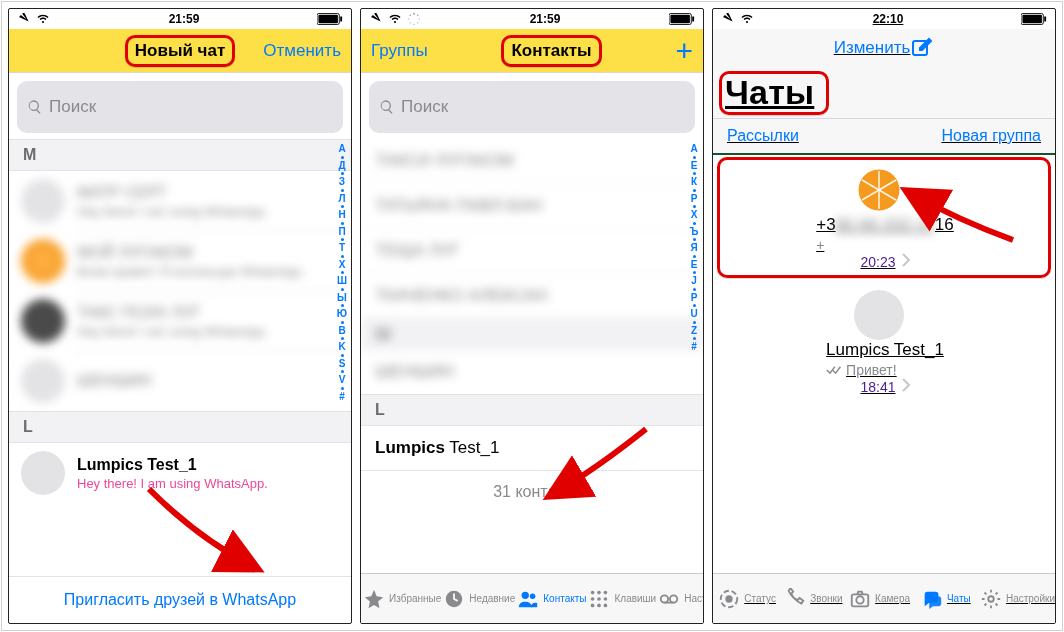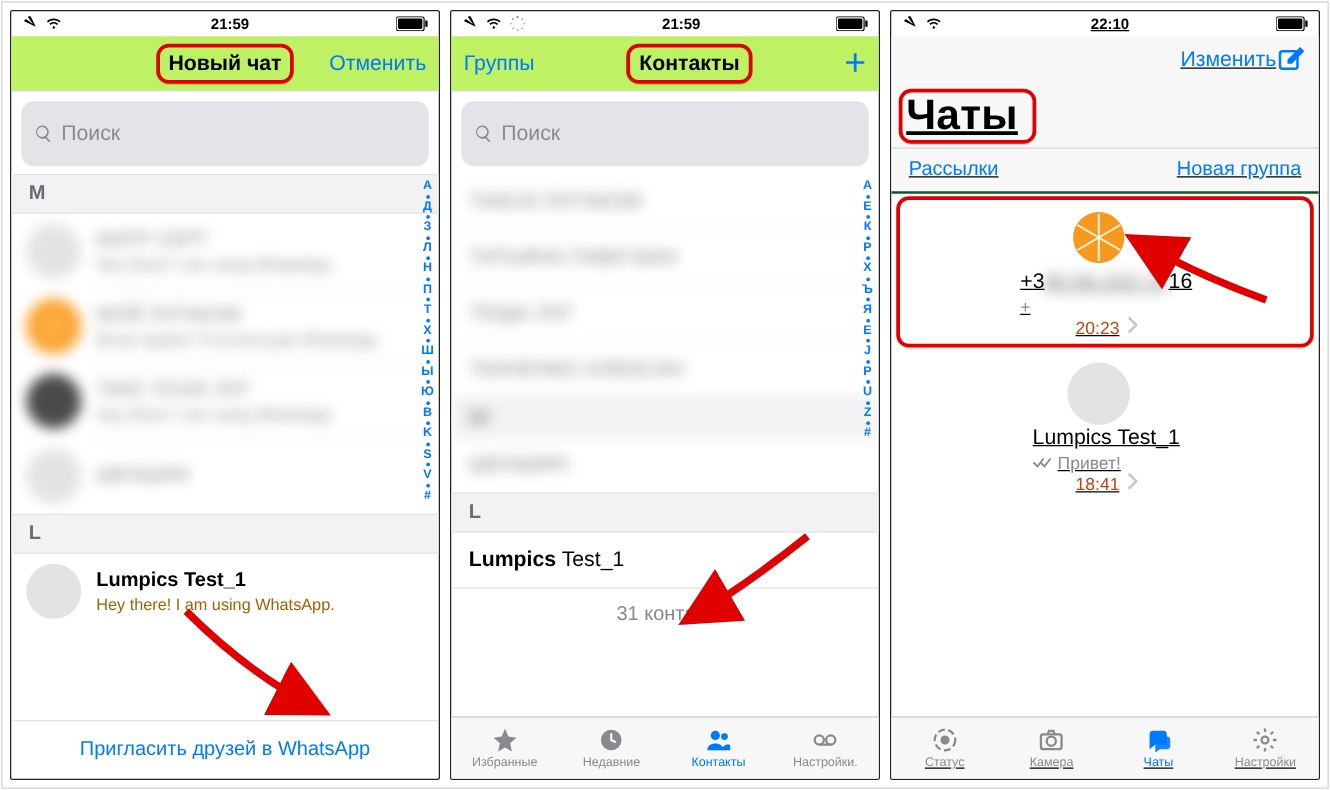--- a/index.html
+++ b/index.html
@@ -6,62 +6,62 @@
   body { background: #fff; font-family: -apple-system, "Helvetica Neue", Arial, sans-serif; width: 1064px; height: 632px; position: relative; overflow: hidden; }
   .outer { position: absolute; left: 1px; top: 1px; right: 1px; bottom: 1px; border: 1px solid #d0d0d0; display: flex; gap: 0; }
   .phone { border: 1px solid #222; border-radius: 2px; background: #fff; flex: 1; margin: 6px 4px; display: flex; flex-direction: column; overflow: hidden; position: relative; }
   .phone:first-child { margin-left: 6px; }
   .phone:last-child  { margin-right: 6px; text-decoration: underline; }
 
   .statusbar { height: 20px; display: flex; align-items: center; justify-content: space-between; padding: 0 8px; font-size: 12px; font-weight: 600; color: #000; }
   .sb-left, .sb-right { display: flex; align-items: center; gap: 4px; }
   .airplane-icon svg, .wifi-icon svg, .battery-icon svg, .loading-icon svg, .signal-icon svg { display:block; }
 
-  .navbar { height: 44px; background: #bef264; border-bottom: 1px solid #d7d7d9; display: flex; align-items: center; justify-content: space-between; padding: 0 10px; font-size: 17px; }
-  .navbar2 { height: 38px; background: #f7f7f8; display: flex; align-items: center; justify-content: flex-end; padding: 0 10px; font-size: 17px; }
+  .navbar { height: 44px; background: #fde047; border-bottom: 1px solid #d7d7d9; display: flex; align-items: center; justify-content: space-between; padding: 0 10px; font-size: 17px; }
+  .navbar2 { height: 38px; background: #f7f7f8; display: flex; align-items: center; justify-content: center; padding: 0 10px; font-size: 17px; }
   .link { color: #0079ff; cursor: pointer; }
   .navtitle { font-weight: 600; color: #000; }
 
   .largetitle { font-size: 34px; font-weight: 800; padding: 6px 12px; letter-spacing: 0.2px; }
   .hl-box { position: absolute; border: 3px solid #e00000; border-radius: 10px; pointer-events: none; box-shadow: 0 1px 0 rgba(0,0,0,.15); }
 
   .searchbar { margin: 8px 8px 6px 8px; background: #e4e4e8; border-radius: 10px; height: 52px; display: flex; align-items: center; padding: 16px 10px; color: #8a8a8e; font-size: 17px; gap: 6px; }
   .searchbar .mag { width: 16px; height: 16px; }
 
   .content { flex: 1; position: relative; overflow: hidden; }
   .section-label { background: #f2f2f5; color: #6c6c70; font-size: 16px; font-weight: 600; padding: 6px 14px; border-top: 1px solid #e3e3e6; border-bottom: 1px solid #e3e3e6; }
   .row { display: flex; align-items: center; padding: 8px 12px 8px 12px; position: relative; }
   .row + .row::before { content:""; position:absolute; left:64px; right:0; top:0; height:1px; background:#e3e3e6; }
   .avatar { width: 44px; height: 44px; border-radius: 50%; background: #e3e3e6; margin-right: 12px; flex-shrink: 0; }
   .avatar.orange { background: radial-gradient(circle at 50% 50%, #ffb24a, #f59a1e 90%); }
   .avatar.orange-slice { background: #fff; display:flex; align-items:center; justify-content:center; }
   .avatar.img-dark { background: #4a4a4a; }
   .row .txt { flex: 1; min-width: 0; }
   .row .name { font-size: 16px; color: #000; }
-  .row .sub  { font-size: 13px; color: #a16207; margin-top: 2px; white-space: nowrap; overflow: hidden; text-overflow: ellipsis; }
+  .row .sub  { font-size: 13px; color: #ec4899; margin-top: 2px; white-space: nowrap; overflow: hidden; text-overflow: ellipsis; }
   .blur { filter: blur(5px); color:#888 !important; }
   .blur .name, .blur .sub { color:#888; }
 
   .index-bar { position: absolute; right: 2px; top: 4px; bottom: 4px; width: 14px; color: #0079ff; font-size: 10px; font-weight: 600; display: flex; flex-direction: column; align-items: center; justify-content: flex-start; gap: 0; line-height: 1.15; }
   .index-bar .dot { width:3px; height:3px; border-radius:50%; background:#0079ff; margin: 1px 0; }
 
   .bottom-link { padding: 14px; text-align: center; color:#0079ff; font-size: 16px; border-top: 1px solid #e3e3e6; }
 
   .tabbar { height: 50px; background: #f7f7f8; border-top: 1px solid #c9c9cc; display:flex; }
-  .tab { flex:1; display:flex; flex-direction:column; align-items:center; justify-content:center; font-size:10px; color:#8a8a8e; gap:2px; }
+  .tab { flex:1; display:flex; align-items:center; justify-content:center; font-size:10px; color:#8a8a8e; gap:2px; }
   .tab.active { color:#0079ff; }
   .tab svg { width: 26px; height: 22px; }
 
   .count-row { text-align: center; color:#8a8a8e; font-size:16px; padding: 12px 0; border-top:1px solid #e3e3e6; }
 
   .chat-sub-bar { display:flex; justify-content:space-between; padding: 8px 14px; font-size:16px; }
 
   .chat-row { display:flex; align-items:center; padding: 10px 10px 10px 12px; position:relative;flex-direction:column; }
   .chat-row .avatar { width:50px; height:50px; }
-  .chat-row .meta { display:flex; align-items:center; gap:6px; color:#c2410c; font-size:14px; }
+  .chat-row .meta { display:flex; align-items:center; gap:6px; color:#4c1d95; font-size:14px; }
   .chat-row .title { font-size:17px; font-weight:500; }
   .chat-row .sub { font-size:14px; color:#8a8a8e; margin-top:2px; display:flex; align-items:center; gap:4px; }
   .chevron { color:#c7c7cc; }
 
   .arrow { position:absolute; pointer-events:none; }
 
   .plus-icon { color:#0079ff; font-size:30px; font-weight:300; line-height:0.6; }
   .compose-icon svg { display:block; }
 
   .orange-svg { width: 44px; height:44px; }
@@ -327,20 +327,34 @@
         <span>Недавние</span>
       </div>
       <div class="tab active">
         <svg viewBox="0 0 24 24" fill="#0079ff">
             <circle cx="9" cy="8" r="4"></circle>
             <circle cx="17" cy="9" r="3"></circle>
             <path d="M2 21c0-4 3-6 7-6s7 2 7 6z"></path>
             <path d="M15 21c0-3 2-5 5-5 1 0 2 .3 2 .3V21z"></path>
           </svg>
         <span>Контакты</span>
+      </div>
+      <div class="tab">
+        <svg viewBox="0 0 24 24" fill="#8a8a8e">
+            <circle cx="5" cy="5" r="2"></circle>
+            <circle cx="12" cy="5" r="2"></circle>
+            <circle cx="19" cy="5" r="2"></circle>
+            <circle cx="5" cy="12" r="2"></circle>
+            <circle cx="12" cy="12" r="2"></circle>
+            <circle cx="19" cy="12" r="2"></circle>
+            <circle cx="5" cy="19" r="2"></circle>
+            <circle cx="12" cy="19" r="2"></circle>
+            <circle cx="19" cy="19" r="2"></circle>
+          </svg>
+        <span>Клавиши</span>
       </div>
       <div class="tab">
         <svg viewBox="0 0 24 24" fill="none" stroke="#8a8a8e" stroke-width="2">
             <circle cx="7" cy="12" r="4"></circle>
             <circle cx="17" cy="12" r="4"></circle>
             <line x1="7" y1="16" x2="17" y2="16"></line>
           </svg>
         <span>Настройки.</span>
       </div>
     </div>
@@ -462,20 +476,26 @@
     <div class="tabbar">
       <div class="tab">
         <svg viewBox="0 0 24 24" fill="none" stroke="#8a8a8e" stroke-width="2">
             <circle cx="12" cy="12" r="9" stroke-dasharray="6 3"></circle>
             <circle cx="12" cy="12" r="3" fill="#8a8a8e"></circle>
           </svg>
         <span>Статус</span>
       </div>
       <div class="tab">
         <svg viewBox="0 0 24 24" fill="none" stroke="#8a8a8e" stroke-width="2">
+            <path d="M5 3c2 5 9 12 14 14l2-3-4-3-2 2c-3-1-6-4-7-7l2-2-3-4z"></path>
+          </svg>
+        <span>Звонки</span>
+      </div>
+      <div class="tab">
+        <svg viewBox="0 0 24 24" fill="none" stroke="#8a8a8e" stroke-width="2">
             <rect x="3" y="7" width="18" height="13" rx="2"></rect>
             <circle cx="12" cy="13" r="4"></circle>
             <path d="M9 7l1-3h4l1 3"></path>
           </svg>
         <span>Камера</span>
       </div>
       <div class="tab active">
         <svg viewBox="0 0 24 24" fill="#0079ff">
             <path d="M4 4h12a3 3 0 013 3v6a3 3 0 01-3 3H9l-5 4V7a3 3 0 013-3z"></path>
             <path d="M9 9h10a3 3 0 013 3v5a3 3 0 01-3 3h-6l-4 3v-4" fill="#0079ff" opacity=".9"></path>

